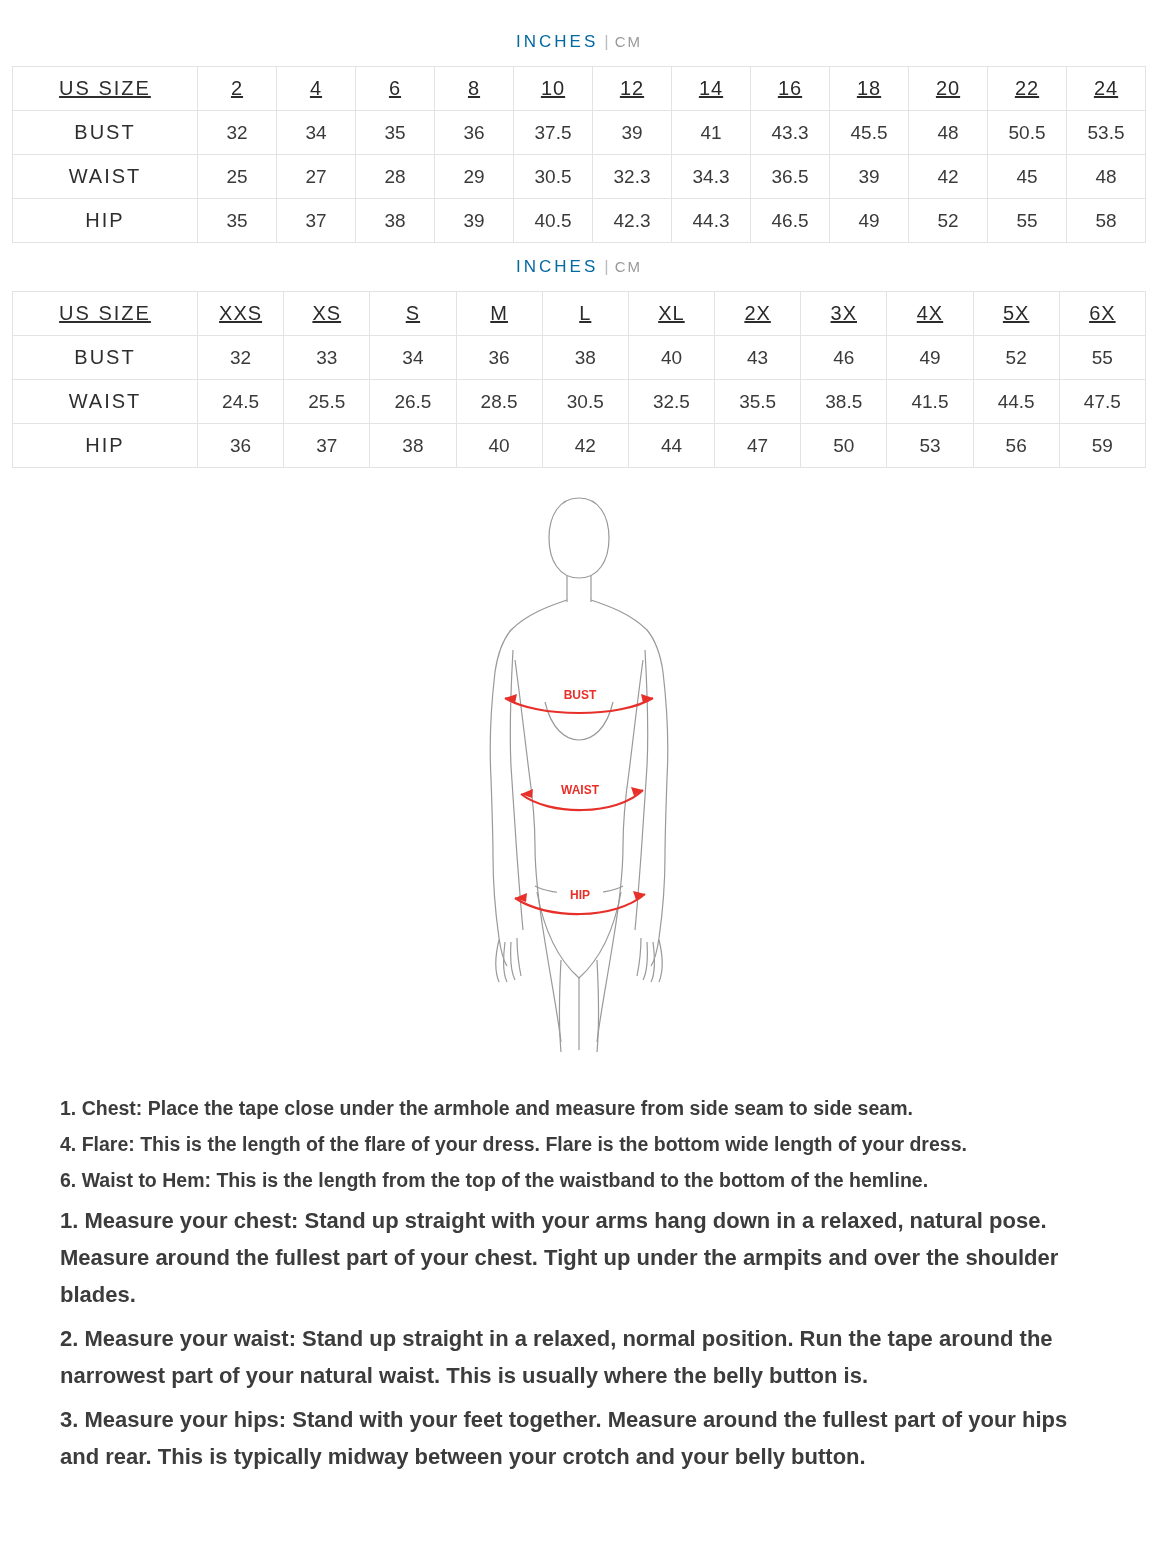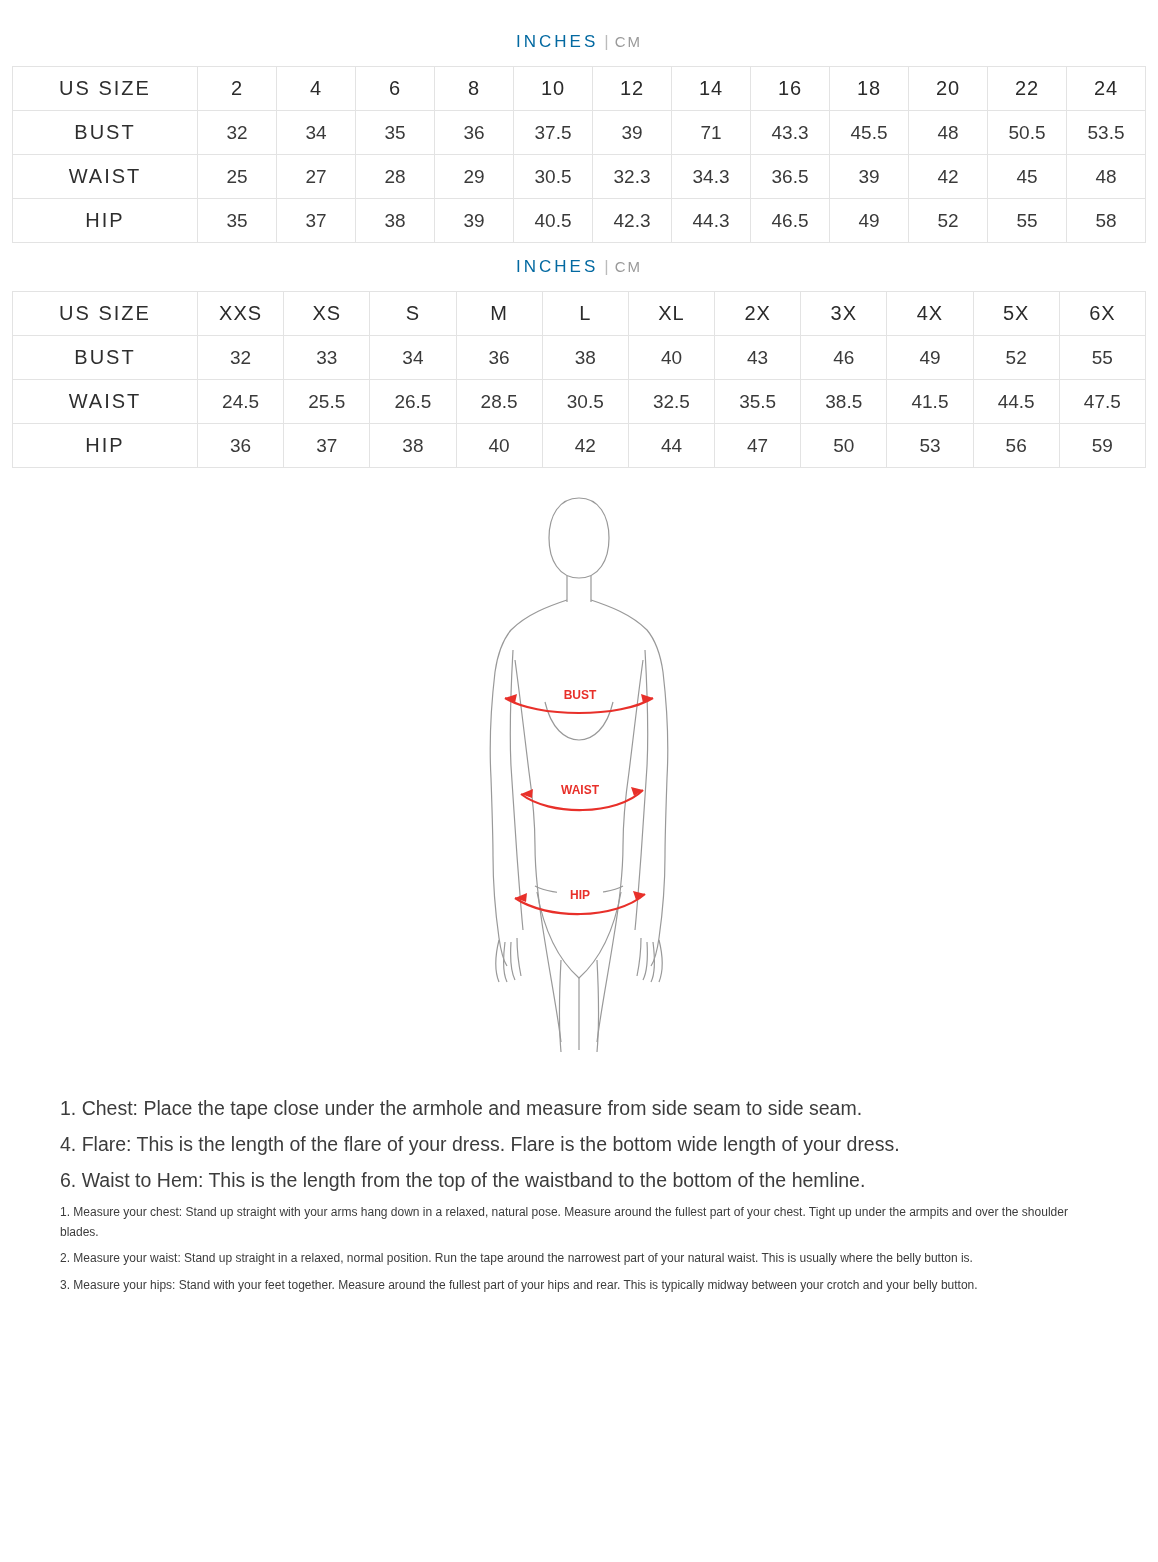--- a/index.html
+++ b/index.html
@@ -60,42 +60,43 @@
     font-size: 20px;
     letter-spacing: 2px;
     color: #2e2e2e;
     width: 180px;
     text-align: center;
   }
   table.size-table thead td {
     font-size: 20px;
     letter-spacing: 1px;
     color: #2b2b2b;
+    text-decoration: underline;
   }
   table.size-table thead td.row-label {
     letter-spacing: 2px;
   }
   .figure-wrap {
     display: flex;
     justify-content: center;
     margin: 22px 0 10px 0;
   }
   .notes {
     padding: 8px 60px 30px 60px;
     box-sizing: border-box;
   }
   .notes p {
     margin: 0 0 6px 0;
     font-size: 19.5px;
     line-height: 1.55;
     color: #3c3c3c;
-    font-weight: 400;
+    font-weight: 700;
   }
   .notes p.small {
-    font-size: 12px;
+    font-size: 22px;
     line-height: 1.7;
     color: #3c3c3c;
   }
 </style>
 </head>
 <body>
 
 <div class="page">
 
   <div class="unit-header">
@@ -122,21 +123,21 @@
     </thead>
     <tbody>
       <tr>
         <td class="row-label">BUST</td>
         <td>32</td>
         <td>34</td>
         <td>35</td>
         <td>36</td>
         <td>37.5</td>
         <td>39</td>
-        <td>71</td>
+        <td>41</td>
         <td>43.3</td>
         <td>45.5</td>
         <td>48</td>
         <td>50.5</td>
         <td>53.5</td>
       </tr>
       <tr>
         <td class="row-label">WAIST</td>
         <td>25</td>
         <td>27</td>

